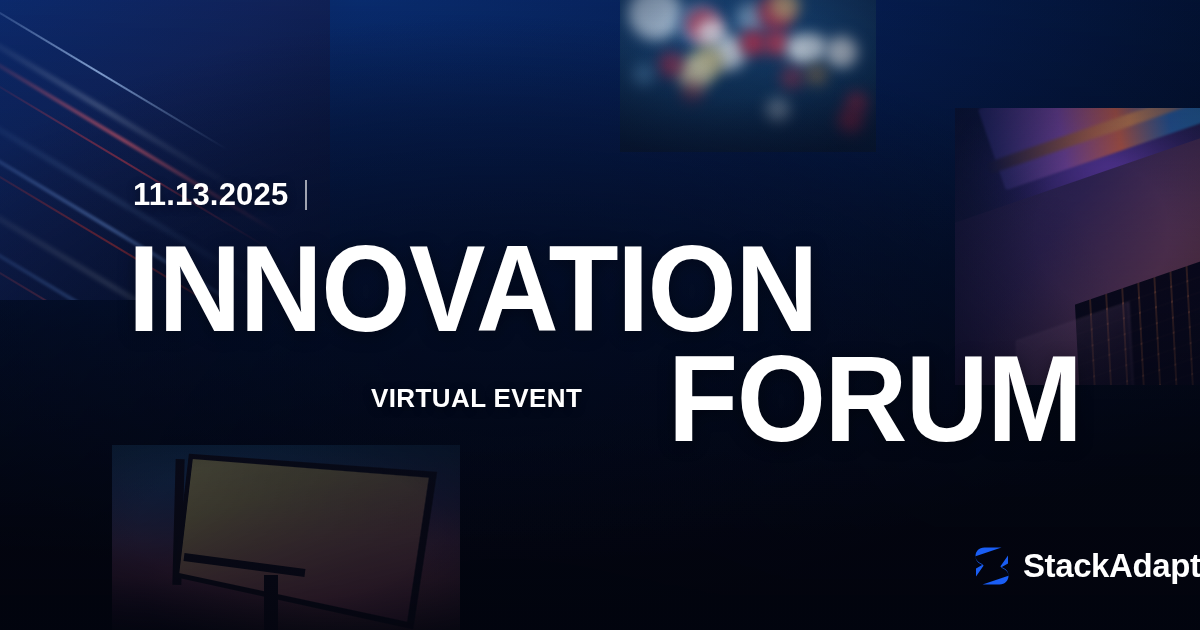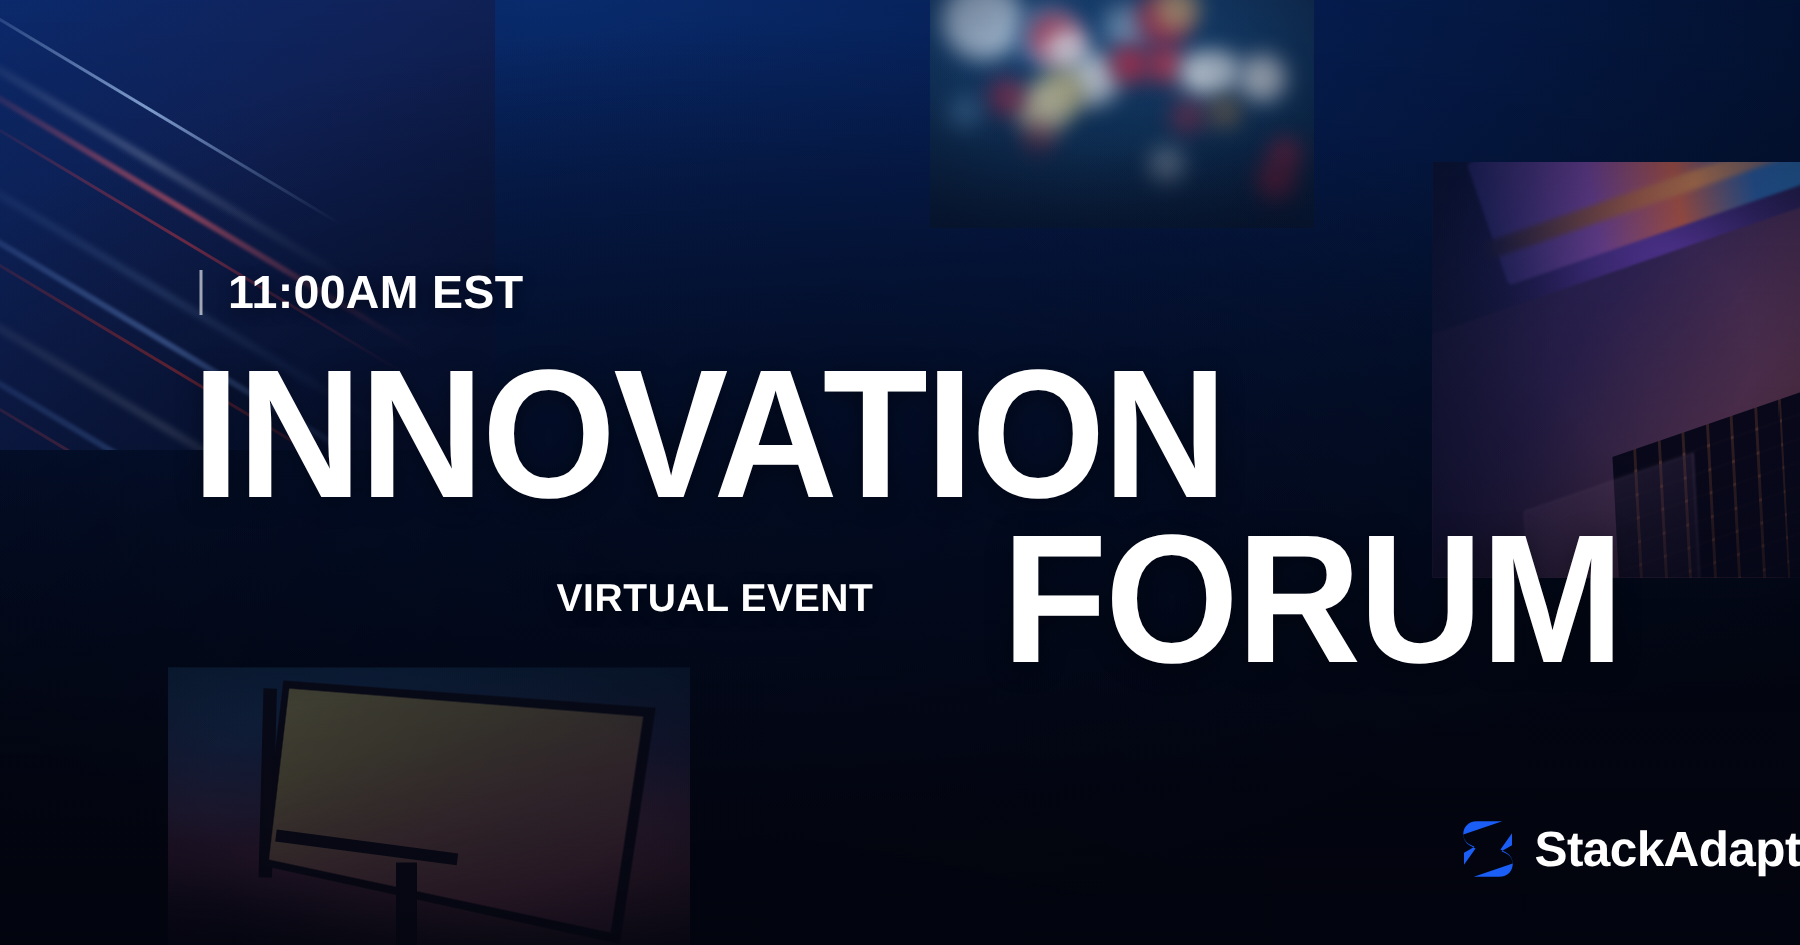--- a/index.html
+++ b/index.html
@@ -265,22 +265,22 @@
     <div class="postB"></div>
     <div class="stem"></div>
     <div class="vig"></div>
   </div>
 
   <div class="wash"></div>
 
   <div class="content">
 
     <div class="eyebrow">
+      <span>11.13.2025</span>
       <span class="divider"></span>
-      <span>11:00AM EST</span>
     </div>
 
     <div class="headline1">INNOVATION</div>
 
     <div class="subhead">VIRTUAL EVENT</div>
 
     <div class="headline2">FORUM</div>
 
     <div class="logo">
       <svg class="mark" viewBox="0 0 36 40">

